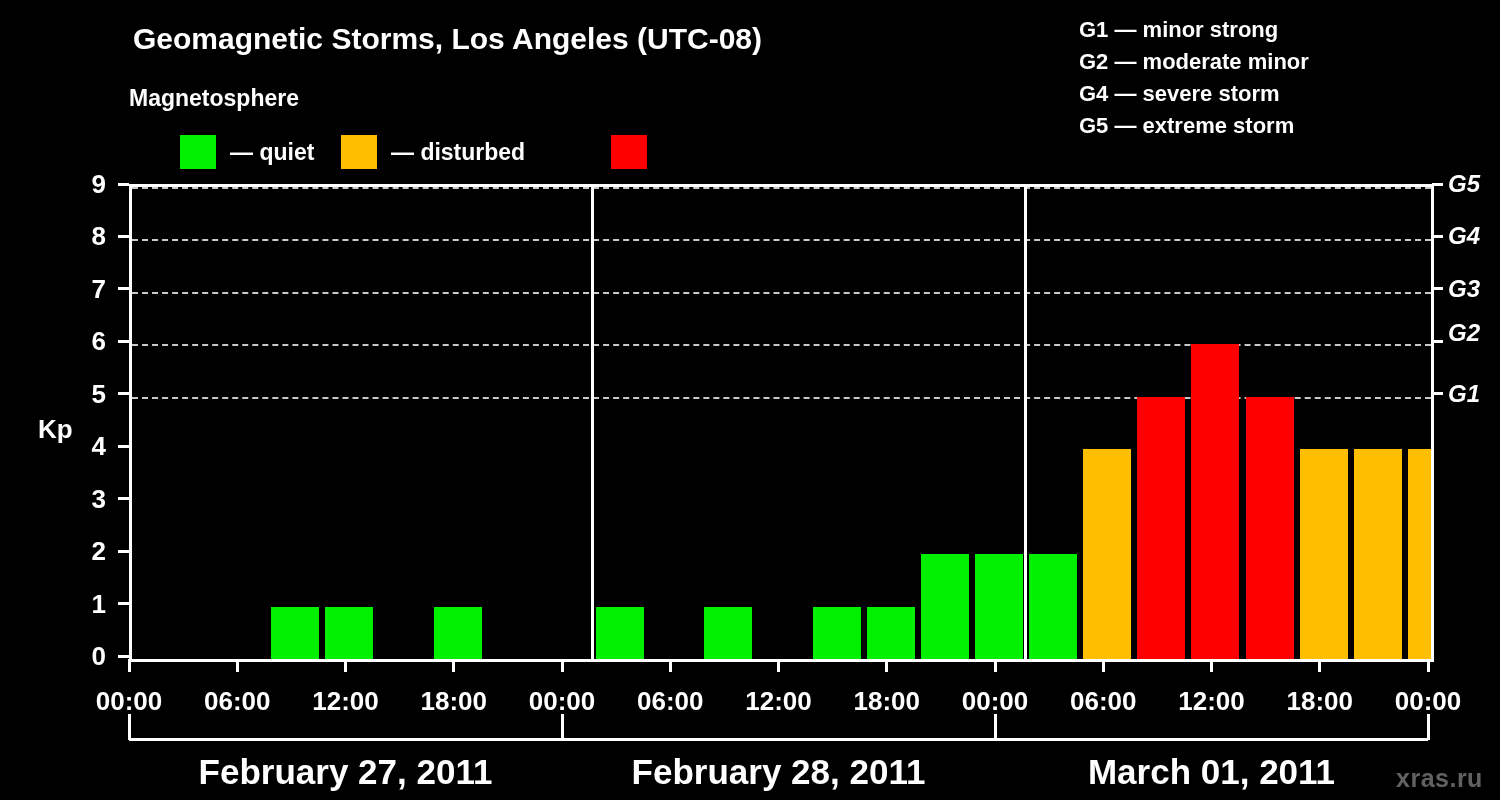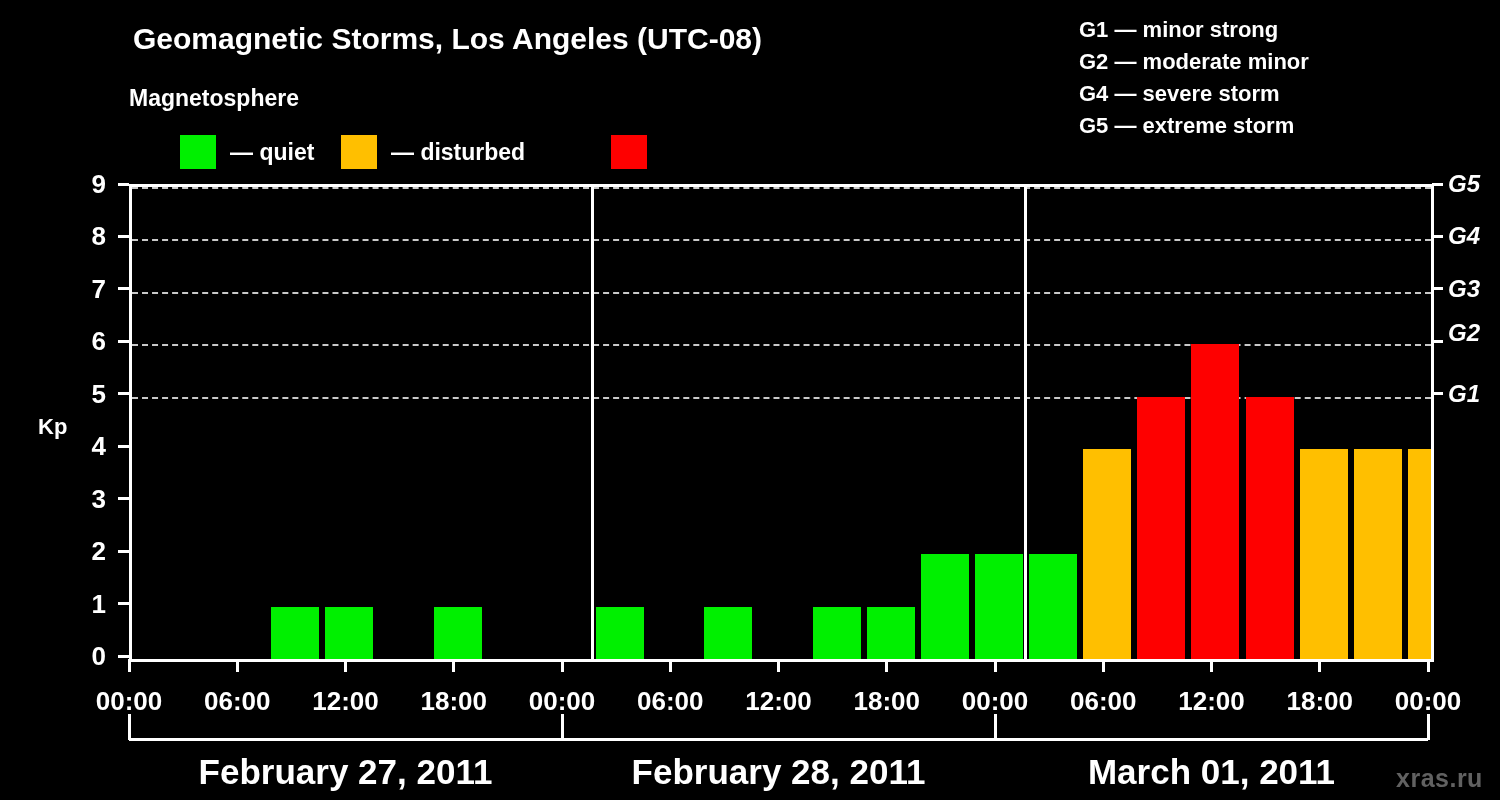--- a/index.html
+++ b/index.html
@@ -137,21 +137,21 @@
   .y-tick-mark {
     position: absolute;
     width: 11px;
     height: 3px;
     background: #ffffff;
   }
   #kp-axis-label {
     position: absolute;
     left: 38px;
     top: 414px;
-    font-size: 22px;
+    font-size: 26px;
     font-weight: bold;
     color: #ffffff;
   }
 
   
   .g-tick-label {
     position: absolute;
     left: 1448px;
     width: 52px;
     text-align: left;

